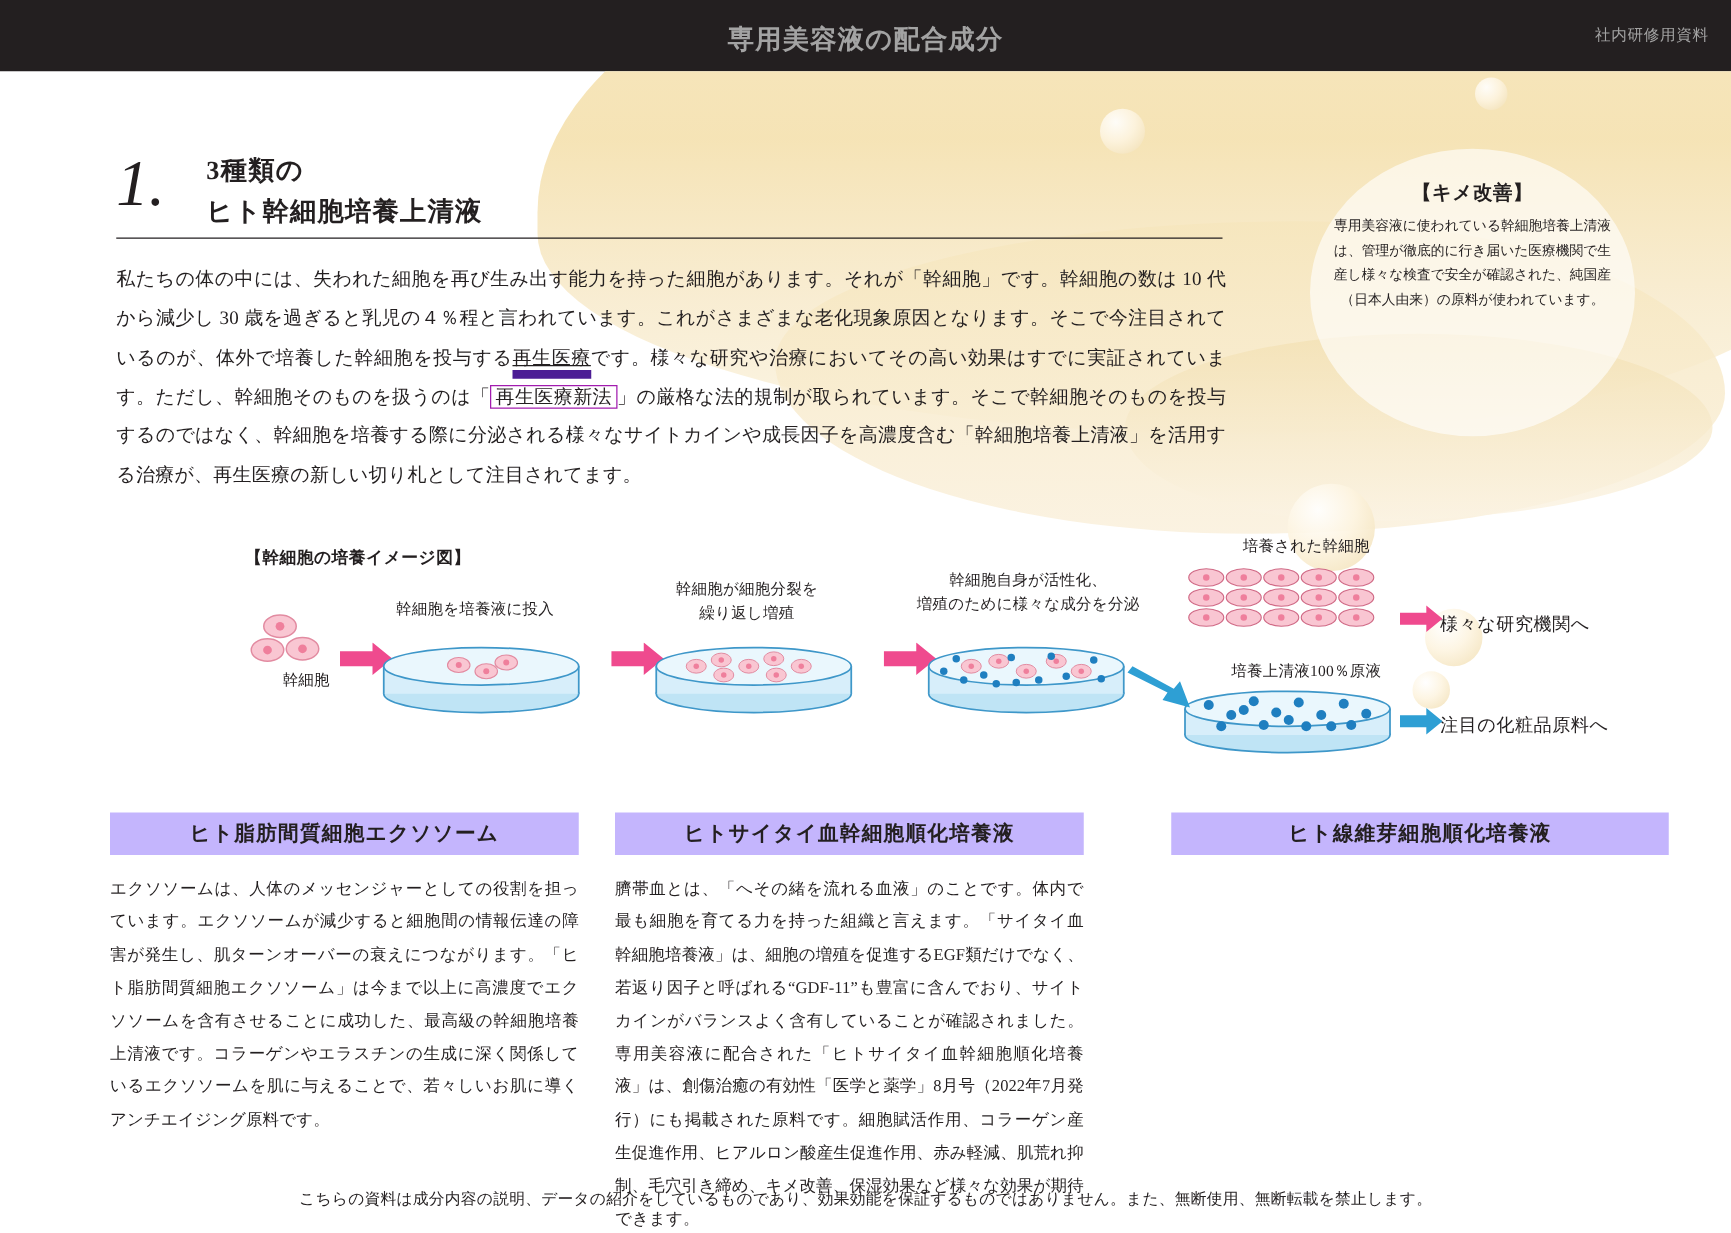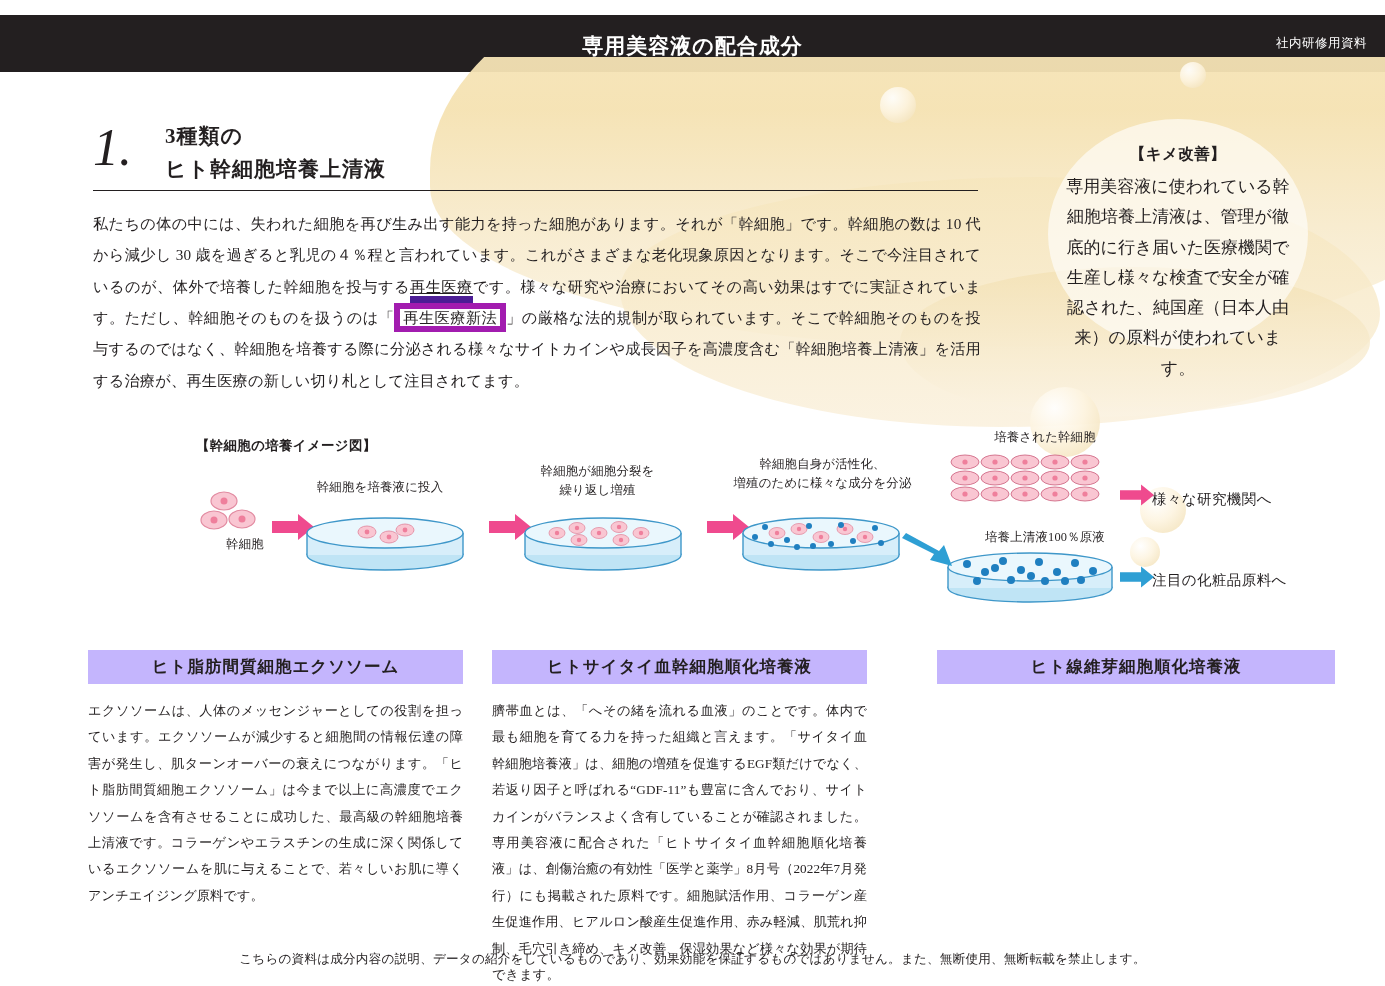--- a/index.html
+++ b/index.html
@@ -10,24 +10,24 @@
     font-family: "Liberation Serif", "DejaVu Serif", serif;
     background: #ffffff;
     position: relative;
     overflow: hidden;
     color: #231f20;
   }
 
   
   .header {
     position: absolute;
-    top: 15px; left: 0;
+    top: 0; left: 0;
     width: 1385px; height: 57px;
     background: #231f20;
-    color: #ffffff;
+    color: #a3a3a3;
   }
   .header-title {
     position: absolute;
     left: 0; right: 0; top: 17px;
     text-align: center;
     font-size: 21px;
     font-weight: bold;
     letter-spacing: 1px;
   }
   .header-note {
@@ -110,21 +110,21 @@
     text-align: justify;
     text-justify: inter-ideograph;
     letter-spacing: 0.2px;
   }
   .hl-underline {
     border-bottom: 7px solid #4c1d95;
     padding-bottom: 1px;
     text-decoration: underline;
   }
   .hl-box {
-    border: 6px solid #a21caf;
+    border: 1px solid #a21caf;
     padding: 0 3px;
   }
 
   
   .callout {
     position: absolute;
     left: 1048px; top: 119px;
     width: 260px; height: 230px;
     border-radius: 50%;
     background: rgba(255,255,255,0.62);
@@ -132,21 +132,21 @@
     text-align: center;
     padding-top: 25px;
   }
   .callout-title {
     font-size: 15.5px;
     font-weight: bold;
     letter-spacing: 0.5px;
     margin-bottom: 7px;
   }
   .callout-body {
-    font-size: 17px;
+    font-size: 11px;
     line-height: 1.78;
     padding: 0 14px;
   }
 
   
   .diagram-label {
     position: absolute;
     left: 196px; top: 437px;
     font-size: 13.4px;
     font-weight: bold;

